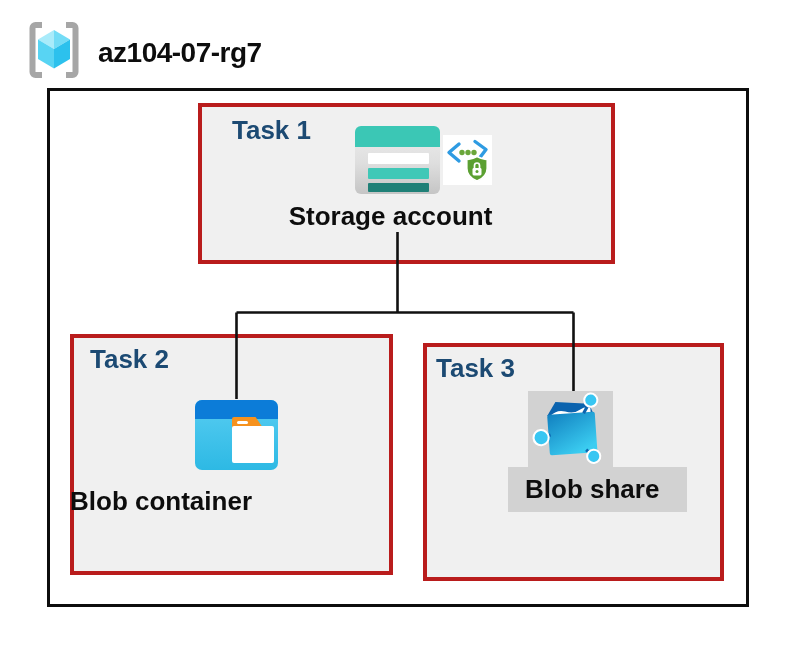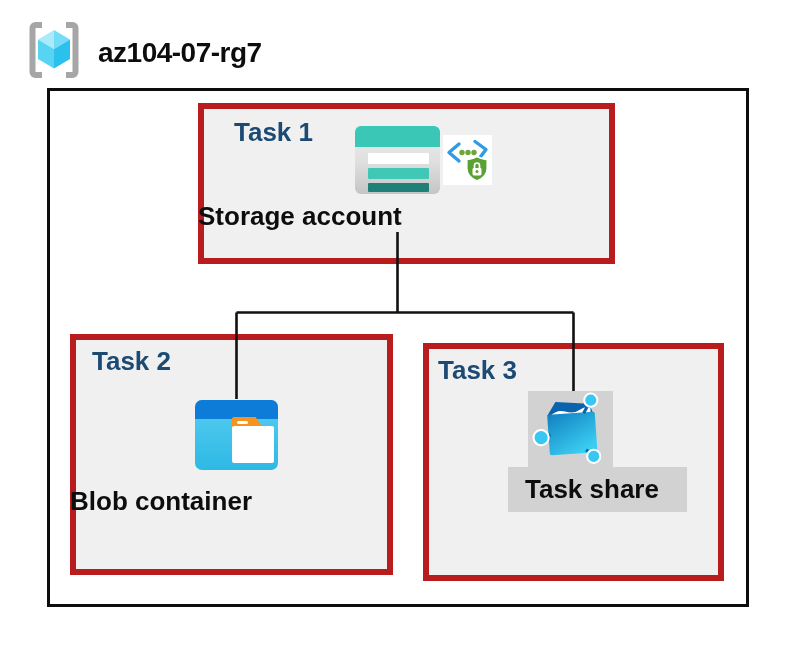--- a/index.html
+++ b/index.html
@@ -7,28 +7,28 @@
     position:relative;width:788px;height:647px;background:#ffffff;overflow:hidden;
     font-family:"Liberation Sans","DejaVu Sans",sans-serif;
     -webkit-font-smoothing:antialiased;
   }
   .abs{position:absolute;}
   
   .rg-icon{left:26px;top:20px;width:56px;height:60px;}
   .rg-title{left:98px;top:37px;font-size:28px;font-weight:700;color:#0d0d0d;letter-spacing:-0.5px;}
   
   .outer{left:47px;top:88px;width:702px;height:519px;border:3px solid #0d0d0d;box-sizing:border-box;background:#ffffff;}
-  .task{background:#f0f0f0;border:6px solid #b91c1c;box-sizing:border-box;}
+  .task{background:#f0f0f0;border:4px solid #b91c1c;box-sizing:border-box;}
   .task1{left:198px;top:103px;width:417px;height:161px;}
   .task2{left:70px;top:334px;width:323px;height:241px;padding-left:21px;}
   .task3{left:423px;top:335px;width:301px;height:238px;margin-top:8px;}
   .task-label{position:absolute;font-size:26px;font-weight:700;color:#1c4a73;white-space:nowrap;}
   .t1l{left:30px;top:8px;} .t2l{left:16px;top:6px;} .t3l{left:9px;top:6px;}
   .item-label{font-size:26px;font-weight:700;color:#0d0d0d;white-space:nowrap;}
-  .storage-label{left:198px;top:201px;width:385px;text-align:left;}
+  .storage-label{left:198px;top:201px;width:385px;text-align:center;}
   .blob-label{left:70px;top:486px;width:336px;text-align:left;}
   
   .connectors{left:0;top:0;width:788px;height:647px;pointer-events:none;}
   
   .storage-icon{left:355px;top:126px;width:85px;height:68px;border-radius:6px;
     background:linear-gradient(180deg,#efefef 0%,#dedede 55%,#c5c5c5 100%);}
   .storage-top{position:absolute;left:0;top:0;right:0;height:21px;background:#3bc7b5;border-radius:6px 6px 0 0;}
   .srow{position:absolute;left:13px;width:61px;border-radius:1px;}
   .srow-white{top:27px;height:11px;background:#ffffff;}
   .srow-teal{top:42px;height:11px;background:#40c8b7;}
@@ -124,16 +124,16 @@
       <rect x="16" y="21" width="47" height="40" rx="2" fill="url(#fsg)"></rect>
       <line x1="52" y1="22" x2="59" y2="11" stroke="#0b63ae" stroke-width="3"></line>
       <line x1="18" y1="41" x2="9" y2="43" stroke="#0b63ae" stroke-width="3"></line>
       <line x1="52" y1="58" x2="58" y2="64" stroke="#0b63ae" stroke-width="3"></line>
       <circle cx="60" cy="9.5" r="6.5" fill="#38c6f2" stroke="#ffffff" stroke-width="2"></circle>
       <circle cx="8.5" cy="43" r="7.5" fill="#38c6f2" stroke="#ffffff" stroke-width="2"></circle>
       <circle cx="59" cy="65" r="6.5" fill="#38c6f2" stroke="#ffffff" stroke-width="2"></circle>
     </g>
   </svg>
   <div class="abs fs-label-bg">
-    <span class="fs-label">Task share</span>
+    <span class="fs-label">Blob share</span>
   </div>
 
 </div>
 
 </body></html>

